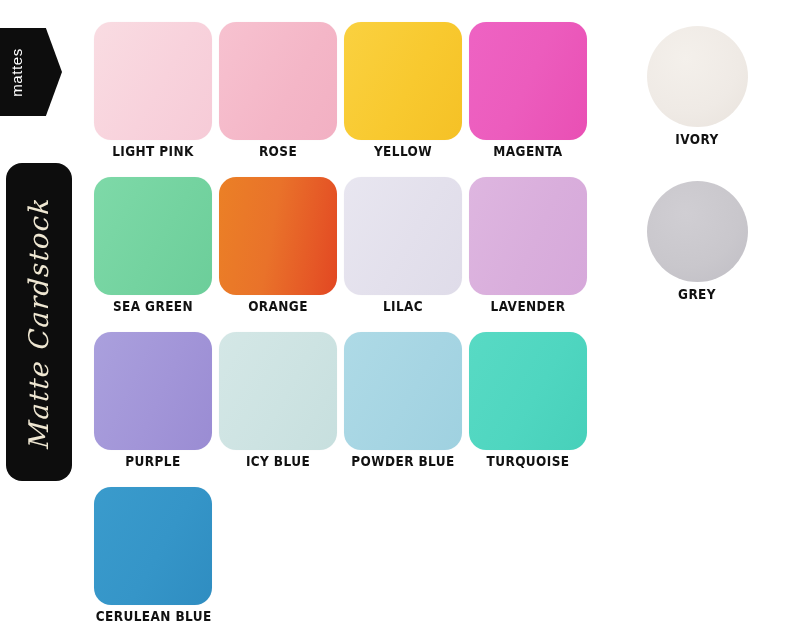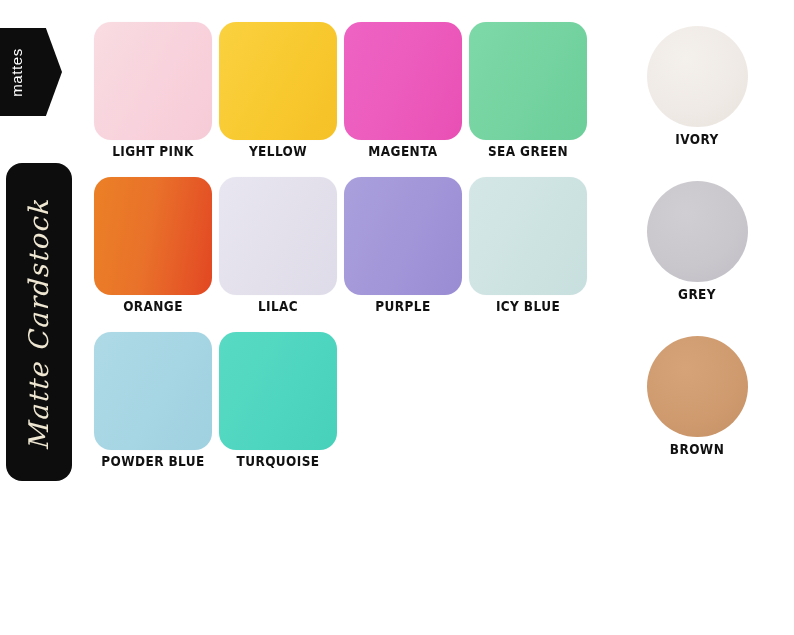--- a/index.html
+++ b/index.html
@@ -161,20 +161,24 @@
     <span class="side-banner-label" style="color: rgb(239, 231, 210);">Matte Cardstock</span>
   </div>
 
   <div class="swatch-grid">
 
     <div class="swatch-cell">
       <div class="swatch-chip" style="background: linear-gradient(120deg, rgb(249, 220, 226) 0%, rgb(248, 210, 220) 55%, rgb(246, 203, 215) 100%);"></div>
       <div class="swatch-label">LIGHT PINK</div>
     </div>
     <div class="swatch-cell">
+      <div class="swatch-chip" style="background: linear-gradient(120deg, rgb(247, 194, 208) 0%, rgb(244, 182, 199) 60%, rgb(242, 176, 195) 100%);"></div>
+      <div class="swatch-label">ROSE</div>
+    </div>
+    <div class="swatch-cell">
       <div class="swatch-chip" style="background: linear-gradient(120deg, rgb(250, 209, 64) 0%, rgb(248, 201, 47) 55%, rgb(245, 193, 38) 100%);"></div>
       <div class="swatch-label">YELLOW</div>
     </div>
 
     <div class="swatch-cell">
       <div class="swatch-chip" style="background: linear-gradient(115deg, rgb(238, 99, 195) 0%, rgb(236, 92, 189) 50%, rgb(233, 79, 180) 100%);"></div>
       <div class="swatch-label">MAGENTA</div>
     </div>
     <div class="swatch-cell">
       <div class="swatch-chip" style="background: linear-gradient(120deg, rgb(126, 217, 168) 0%, rgb(116, 211, 160) 55%, rgb(108, 206, 154) 100%);"></div>
@@ -183,47 +187,51 @@
     <div class="swatch-cell">
       <div class="swatch-chip" style="background: linear-gradient(100deg, rgb(235, 128, 38) 0%, rgb(233, 114, 42) 45%, rgb(229, 87, 38) 80%, rgb(226, 71, 34) 100%);"></div>
       <div class="swatch-label">ORANGE</div>
     </div>
 
     <div class="swatch-cell">
       <div class="swatch-chip" style="background: linear-gradient(120deg, rgb(232, 230, 240) 0%, rgb(227, 224, 236) 55%, rgb(223, 220, 233) 100%);"></div>
       <div class="swatch-label">LILAC</div>
     </div>
     <div class="swatch-cell">
+      <div class="swatch-chip" style="background: linear-gradient(115deg, rgb(222, 182, 224) 0%, rgb(217, 174, 220) 55%, rgb(214, 168, 218) 100%);"></div>
+      <div class="swatch-label">LAVENDER</div>
+    </div>
+    <div class="swatch-cell">
       <div class="swatch-chip" style="background: linear-gradient(115deg, rgb(170, 160, 221) 0%, rgb(162, 149, 216) 55%, rgb(154, 140, 211) 100%);"></div>
       <div class="swatch-label">PURPLE</div>
     </div>
 
     <div class="swatch-cell">
       <div class="swatch-chip" style="background: linear-gradient(120deg, rgb(212, 231, 230) 0%, rgb(205, 227, 226) 55%, rgb(199, 223, 222) 100%);"></div>
       <div class="swatch-label">ICY BLUE</div>
     </div>
     <div class="swatch-cell">
       <div class="swatch-chip" style="background: linear-gradient(120deg, rgb(174, 218, 230) 0%, rgb(166, 213, 227) 55%, rgb(159, 209, 224) 100%);"></div>
       <div class="swatch-label">POWDER BLUE</div>
     </div>
     <div class="swatch-cell">
       <div class="swatch-chip" style="background: linear-gradient(120deg, rgb(88, 218, 196) 0%, rgb(79, 214, 192) 55%, rgb(71, 208, 186) 100%);"></div>
       <div class="swatch-label">TURQUOISE</div>
+    </div>
+    <div class="swatch-cell">
+      <div class="swatch-chip" style="background: linear-gradient(120deg, rgb(58, 155, 204) 0%, rgb(53, 149, 200) 55%, rgb(47, 141, 193) 100%);"></div>
+      <div class="swatch-label">CERULEAN BLUE</div>
     </div>
 
   </div>
 
   <div class="circle-column">
     <div class="circle-cell">
       <div class="circle-chip" style="background: radial-gradient(circle at 38% 32%, rgb(244, 240, 235) 0%, rgb(239, 234, 229) 58%, rgb(232, 226, 220) 100%);"></div>
       <div class="circle-label">IVORY</div>
     </div>
     <div class="circle-cell">
       <div class="circle-chip" style="background: radial-gradient(circle at 38% 32%, rgb(208, 206, 211) 0%, rgb(201, 199, 204) 58%, rgb(191, 189, 196) 100%);"></div>
       <div class="circle-label">GREY</div>
     </div>
-    <div class="circle-cell">
-      <div class="circle-chip" style="background: radial-gradient(circle at 38% 32%, rgb(214, 163, 121) 0%, rgb(206, 154, 110) 58%, rgb(195, 143, 100) 100%);"></div>
-      <div class="circle-label">BROWN</div>
-    </div>
   </div>
 
 </div>
 
 </body></html>

